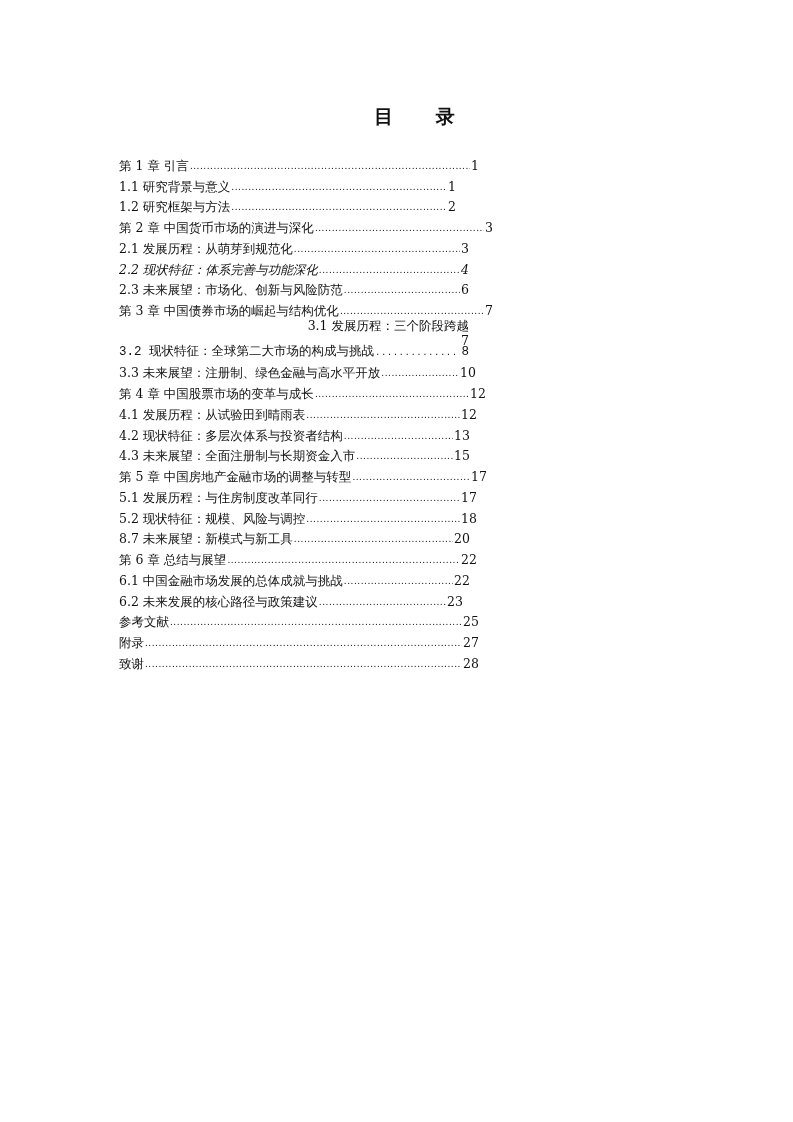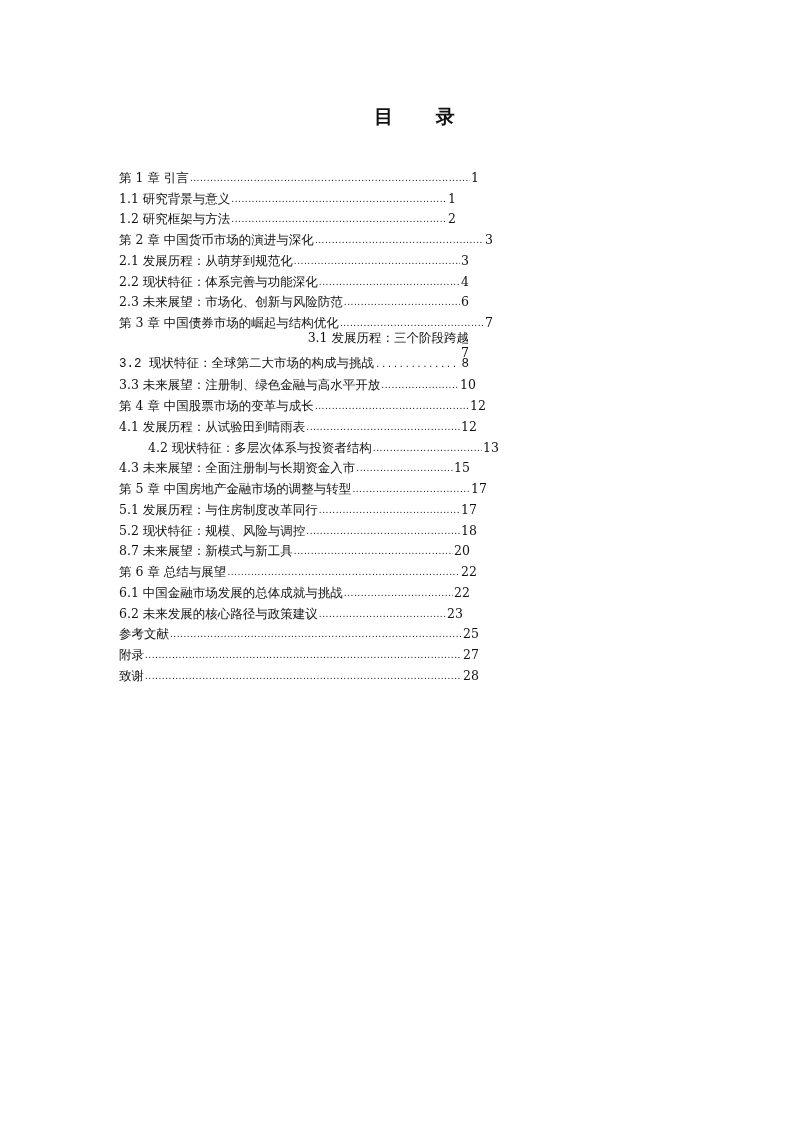--- a/index.html
+++ b/index.html
@@ -1,21 +1,21 @@
 <!DOCTYPE html>
 <html><head>
 <meta charset="utf-8">
 <style>
   html,body{margin:0;padding:0;background:#fff;}
   body{width:793px;height:1122px;position:relative;overflow:hidden;
        font-family:"DejaVu Serif","Liberation Serif",serif;color:#111;}
   .title{position:absolute;left:18px;width:793px;top:104px;text-align:center;
          font-family:"DejaVu Sans","Liberation Sans",sans-serif;font-weight:bold;
          font-size:19px;letter-spacing:18px;text-indent:18px;}
-  .toc{position:absolute;left:119px;top:164px;}
+  .toc{position:absolute;left:119px;top:152px;}
   .row{position:relative;height:20.75px;display:flex;align-items:flex-end;
        font-size:12.5px;line-height:15px;white-space:nowrap;}
   .lbl{flex:0 0 auto;}
   .dots{flex:1 1 auto;overflow:hidden;font-size:9px;letter-spacing:0.5px;
         line-height:13px;margin:0 1px;}
   .dots::before{content:"................................................................................................................................................................................................................";}
   .pg{flex:0 0 auto;}
 </style>
 </head>
 <body>
@@ -41,21 +41,21 @@
     <div class="row" style="width: 374px;">
       <span class="lbl">第 2 章  中国货币市场的演进与深化</span>
       <span class="dots"></span>
       <span class="pg">3</span>
     </div>
     <div class="row" style="width: 350px;">
       <span class="lbl">2.1  发展历程：从萌芽到规范化</span>
       <span class="dots"></span>
       <span class="pg">3</span>
     </div>
-    <div class="row" style="width: 350px;">
+    <div class="row" style="width: 350px; font-style: italic;">
       <span class="lbl">2.2  现状特征：体系完善与功能深化</span>
       <span class="dots"></span>
       <span class="pg">4</span>
     </div>
     <div class="row" style="width: 350px;">
       <span class="lbl">2.3  未来展望：市场化、创新与风险防范</span>
       <span class="dots"></span>
       <span class="pg">6</span>
     </div>
     <div class="row" style="width: 374px;">
@@ -81,21 +81,21 @@
     <div class="row" style="width: 367px;">
       <span class="lbl">第 4 章  中国股票市场的变革与成长</span>
       <span class="dots"></span>
       <span class="pg">12</span>
     </div>
     <div class="row" style="width: 358px;">
       <span class="lbl">4.1  发展历程：从试验田到晴雨表</span>
       <span class="dots"></span>
       <span class="pg">12</span>
     </div>
-    <div class="row" style="width: 351px; margin-left: 29px;">
+    <div class="row" style="width: 351px;">
       <span class="lbl">4.2  现状特征：多层次体系与投资者结构</span>
       <span class="dots"></span>
       <span class="pg">13</span>
     </div>
     <div class="row" style="width: 351px;">
       <span class="lbl">4.3  未来展望：全面注册制与长期资金入市</span>
       <span class="dots"></span>
       <span class="pg">15</span>
     </div>
     <div class="row" style="width: 368px;">

